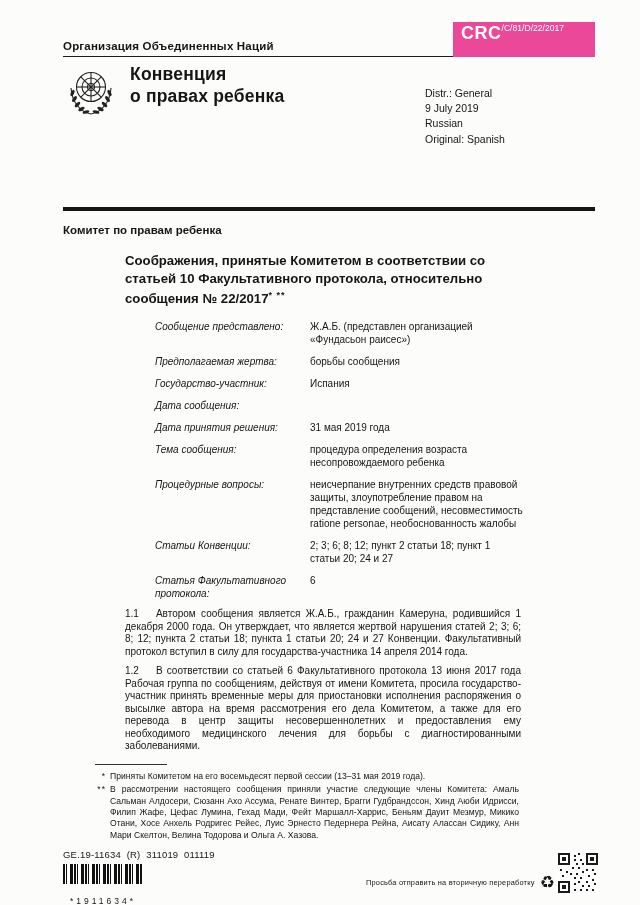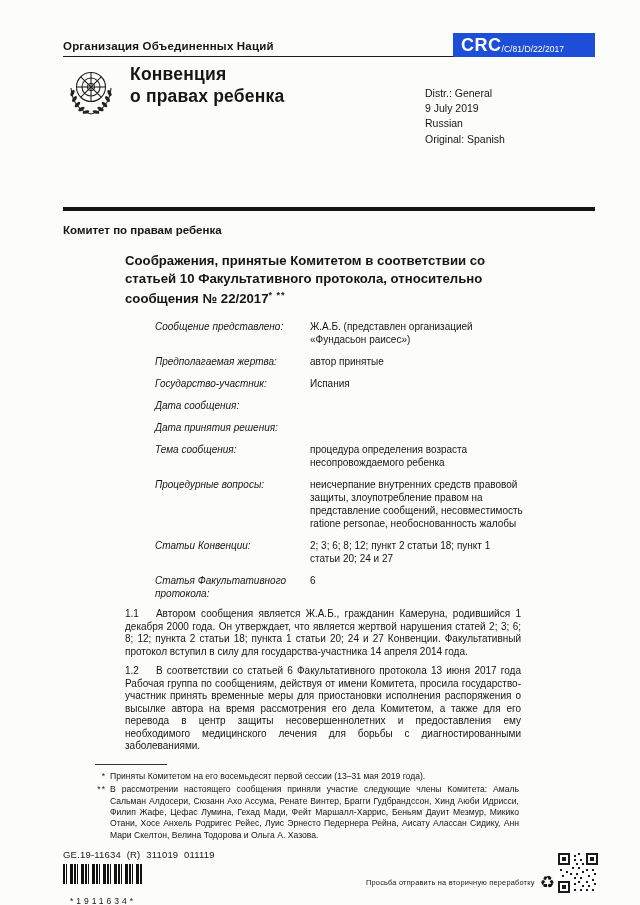--- a/index.html
+++ b/index.html
@@ -19,23 +19,23 @@
   .header-row {
     position:absolute; left:63px; right:45px; top:34px; height:23px;
     border-bottom:1.2px solid #1c1c1c;
   }
   .org-name {
     position:absolute; left:0; bottom:4px;
     font-size:11.5px; font-weight:bold; letter-spacing:0.2px;
   }
   .symbol-box {
     position:absolute; right:0; bottom:-1px;
-    background:#1d4ed8; color:#fff;
-    height:24px; min-width:142px;
-    display:flex; align-items:flex-end; justify-content:flex-start;
+    background:#ec4899; color:#fff;
+    height:35px; min-width:142px;
+    display:flex; align-items:flex-start; justify-content:flex-start;
     padding:2px 7px 3px 8px;
   }
   .symbol-prefix { font-size:18px; font-weight:bold; line-height:1; letter-spacing:0.5px; }
   .symbol-suffix { font-size:8.6px; line-height:1; }
 
   
   .masthead { position:absolute; left:63px; right:45px; top:62px; height:66px; }
   .emblem { position:absolute; left:0; top:2px; width:56px; height:58px; }
   .doc-title {
     position:absolute; left:67px; top:1px;
@@ -165,31 +165,32 @@
     <span>Соображения, принятые Комитетом в соответствии со статьей 10 Факультативного протокола, относительно сообщения № 22/2017</span><sup class="title-refs">* **</sup>
   </div>
 
   <div class="meta-table">
     <div class="meta-row">
       <div class="meta-label">Сообщение представлено:</div>
       <div class="meta-value">Ж.А.Б. (представлен организацией «Фундасьон раисес»)</div>
     </div>
     <div class="meta-row">
       <div class="meta-label">Предполагаемая жертва:</div>
-      <div class="meta-value">автор принятые</div>
+      <div class="meta-value">борьбы сообщения</div>
     </div>
     <div class="meta-row">
       <div class="meta-label">Государство-участник:</div>
       <div class="meta-value">Испания</div>
     </div>
     <div class="meta-row">
       <div class="meta-label">Дата сообщения:</div>
     </div>
     <div class="meta-row">
       <div class="meta-label">Дата принятия решения:</div>
+      <div class="meta-value">31 мая 2019 года</div>
     </div>
     <div class="meta-row">
       <div class="meta-label">Тема сообщения:</div>
       <div class="meta-value">процедура определения возраста несопровождаемого ребенка</div>
     </div>
     <div class="meta-row">
       <div class="meta-label">Процедурные вопросы:</div>
       <div class="meta-value">неисчерпание внутренних средств правовой защиты, злоупотребление правом на представление сообщений, несовместимость ratione personae, необоснованность жалобы</div>
     </div>
     <div class="meta-row">

